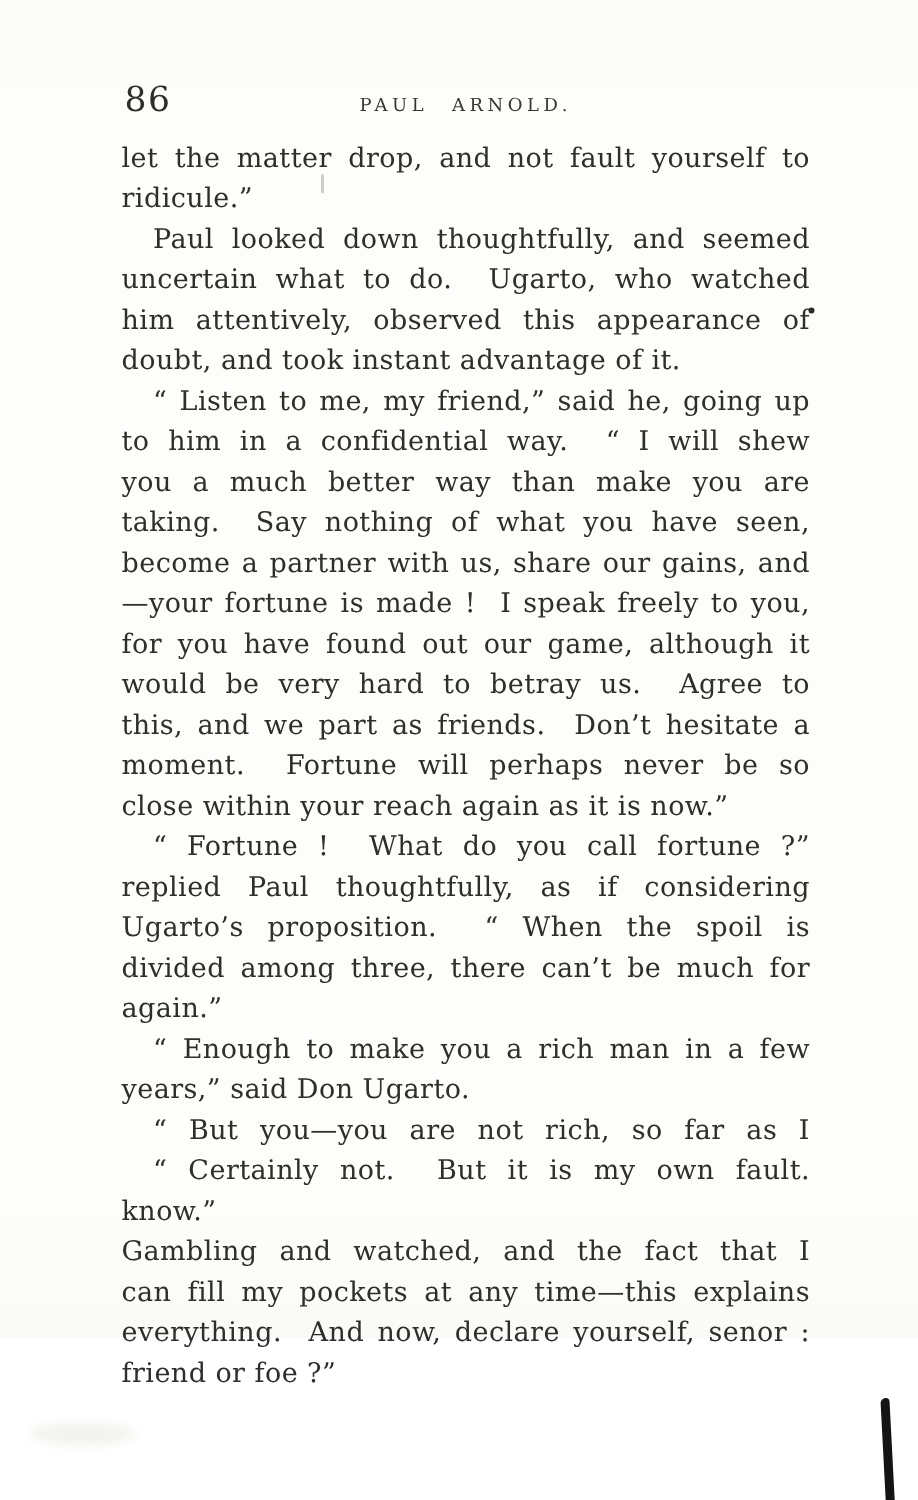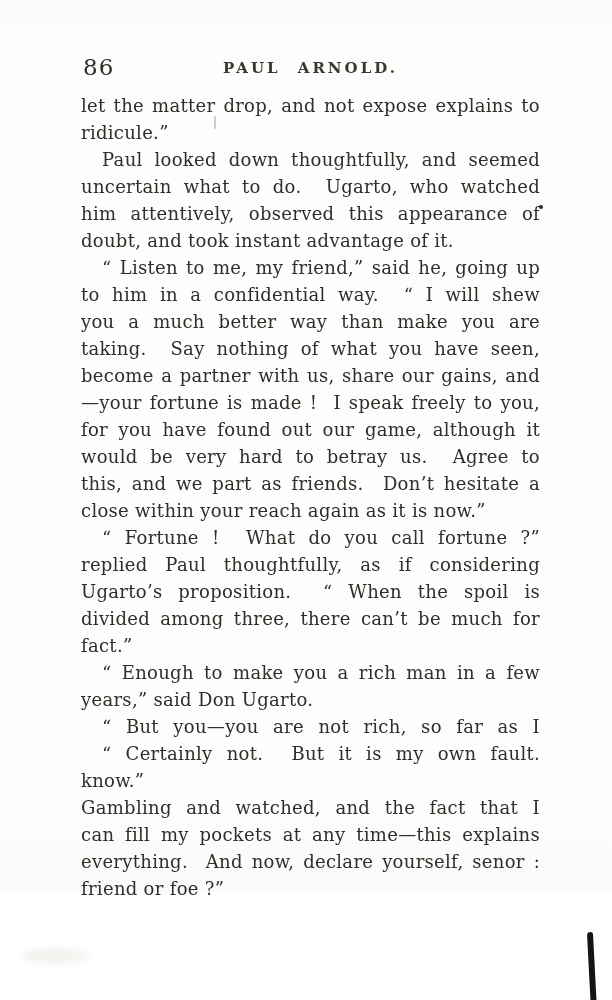--- a/index.html
+++ b/index.html
@@ -32,25 +32,24 @@
     bottom: 0;
     font-size: 23px;
     letter-spacing: 1px;
   }
   .running-title {
     position: absolute;
     left: 0;
     right: 0;
     bottom: 3px;
     text-align: center;
-    font-size: 15px;
+    font-size: 12px;
     letter-spacing: 3px;
     word-spacing: 9px;
     color: #3a3733;
-    font-weight: bold;
   }
   .page-body {
     position: absolute;
     left: 81px;
     top: 92px;
     width: 459px;
   }
   .line {
     font-size: 18px;
     line-height: 27px;
@@ -112,41 +111,42 @@
 <body>
 
 <div class="page">
 
   <div class="page-header">
     <span class="page-number">86</span>
     <span class="running-title">PAUL ARNOLD.</span>
   </div>
 
   <div class="page-body">
-      <div class="line">let the matter drop, and not expose explains to</div>
+      <div class="line">let the matter drop, and not fault yourself to</div>
       <div class="line last">ridicule.”</div>
       <div class="line indent">Paul looked down thoughtfully, and seemed</div>
       <div class="line">uncertain what to do.&nbsp; Ugarto, who watched</div>
       <div class="line">him attentively, observed this appearance of</div>
       <div class="line last">doubt, and took instant advantage of it.</div>
       <div class="line indent">“&nbsp;Listen to me, my friend,” said he, going up</div>
       <div class="line">to him in a confidential way.&nbsp; “&nbsp;I will shew</div>
       <div class="line">you a much better way than make you are</div>
       <div class="line">taking.&nbsp; Say nothing of what you have seen,</div>
       <div class="line">become a partner with us, share our gains, and</div>
       <div class="line">—your fortune is made&nbsp;!&nbsp; I speak freely to you,</div>
       <div class="line">for you have found out our game, although it</div>
       <div class="line">would be very hard to betray us.&nbsp; Agree to</div>
       <div class="line">this, and we part as friends.&nbsp; Don’t hesitate a</div>
+      <div class="line">moment.&nbsp; Fortune will perhaps never be so</div>
       <div class="line last">close within your reach again as it is now.”</div>
       <div class="line indent">“&nbsp;Fortune&nbsp;!&nbsp; What do you call fortune&nbsp;?”</div>
       <div class="line">replied Paul thoughtfully, as if considering</div>
       <div class="line">Ugarto’s proposition.&nbsp; “&nbsp;When the spoil is</div>
       <div class="line">divided among three, there can’t be much for</div>
-      <div class="line last">fact.”</div>
+      <div class="line last">again.”</div>
       <div class="line indent">“&nbsp;Enough to make you a rich man in a few</div>
       <div class="line last">years,” said Don Ugarto.</div>
       <div class="line indent">“&nbsp;But you—you are not rich, so far as I</div>
       <div class="line indent">“&nbsp;Certainly not.&nbsp; But it is my own fault.</div>
       <div class="line last">know.”</div>
       <div class="line">Gambling and watched, and the fact that I</div>
       <div class="line">can fill my pockets at any time—this explains</div>
       <div class="line">everything.&nbsp; And now, declare yourself, senor&nbsp;:</div>
       <div class="line last">friend or foe&nbsp;?”</div>
     </div>

